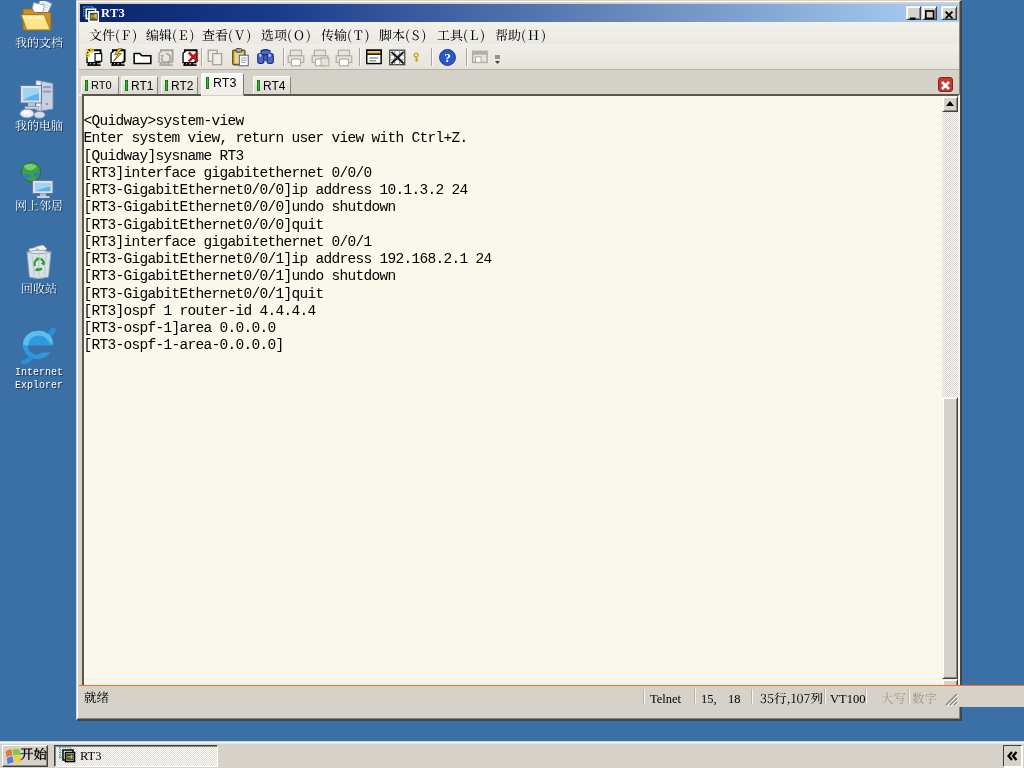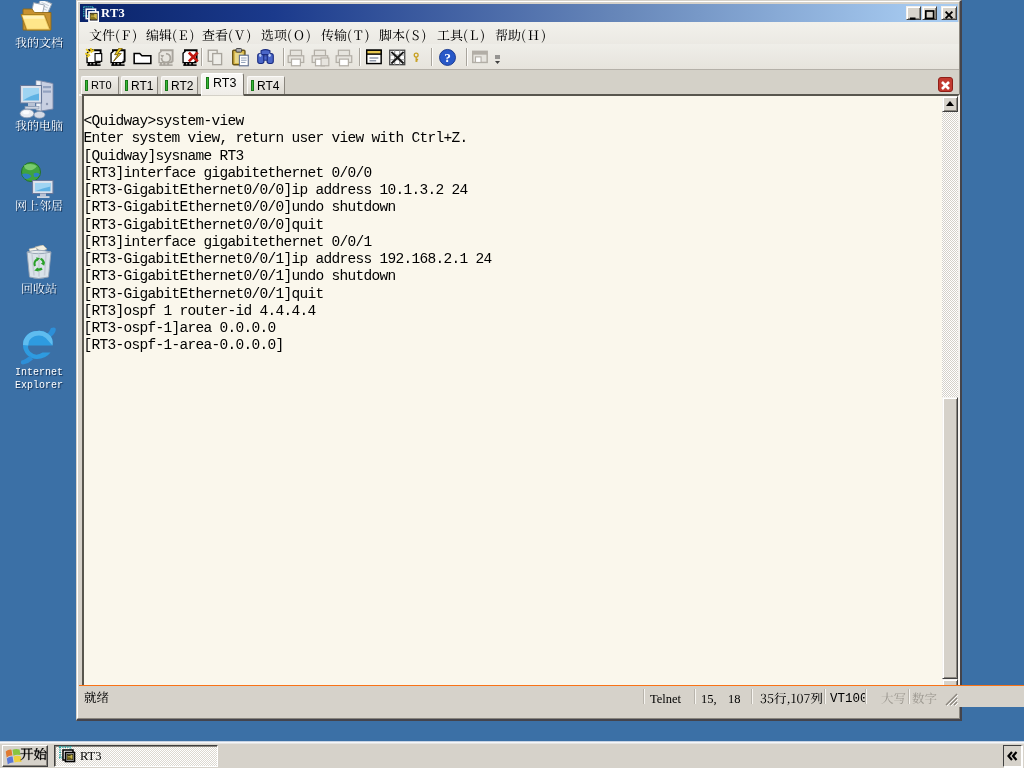--- a/index.html
+++ b/index.html
@@ -247,21 +247,21 @@
 <div style="position:absolute;left:9px;top:1.5px;font-size:11px;color:#000">RT0</div>
     </div>
     <div class="ab" style="left:44px;top:75px;width:37px;height:19px;background:linear-gradient(#F0EEE9,#DCD9D1);border:1px solid;border-color:#FBFAF8 #8A867E #8A867E #FBFAF8;border-radius:2px 2px 0 0">
 <div style="position:absolute;left:3px;top:3px;width:3px;height:11px;background:#38B838;border:0.5px solid #187818"></div>
 <div style="position:absolute;left:9px;top:1.5px;font-size:12px;color:#000">RT1</div>
     </div>
     <div class="ab" style="left:84px;top:75px;width:37px;height:19px;background:linear-gradient(#F0EEE9,#DCD9D1);border:1px solid;border-color:#FBFAF8 #8A867E #8A867E #FBFAF8;border-radius:2px 2px 0 0">
 <div style="position:absolute;left:3px;top:3px;width:3px;height:11px;background:#38B838;border:0.5px solid #187818"></div>
 <div style="position:absolute;left:9px;top:1.5px;font-size:12px;color:#000">RT2</div>
     </div>
-    <div class="ab" style="left:170px;top:75px;width:38px;height:19px;background:linear-gradient(#F0EEE9,#DCD9D1);border:1px solid;border-color:#FBFAF8 #8A867E #8A867E #FBFAF8;border-radius:2px 2px 0 0">
+    <div class="ab" style="left:176px;top:75px;width:38px;height:19px;background:linear-gradient(#F0EEE9,#DCD9D1);border:1px solid;border-color:#FBFAF8 #8A867E #8A867E #FBFAF8;border-radius:2px 2px 0 0">
 <div style="position:absolute;left:3px;top:3px;width:3px;height:11px;background:#38B838;border:0.5px solid #187818"></div>
 <div style="position:absolute;left:9px;top:1.5px;font-size:12px;color:#000">RT4</div>
     </div>
     <div class="ab" style="left:124px;top:72px;width:43px;height:23px;background:linear-gradient(#FAF9F7,#EFEDE8);border:1px solid;border-color:#FFFFFF #7A766E #D4D1C8 #FFFFFF;border-radius:2.5px 2.5px 0 0;z-index:3">
 <div style="position:absolute;left:4px;top:3px;width:3px;height:12px;background:#38B838;border:0.5px solid #187818"></div>
 <div style="position:absolute;left:11px;top:2px;font-size:12.5px;color:#000">RT3</div>
     </div>
     <div class="ab" style="left:861px;top:76px;width:15px;height:15px;background:#C23A30;border:1px solid #8E1F18;border-radius:3px">
 <svg width="13" height="13" viewBox="0 0 13 13">
         <path d="M3 3 L10 10 M10 3 L3 10" stroke="#fff" stroke-width="2.6"></path>
@@ -293,21 +293,21 @@
     <div class="ab" style="left:2px;top:684px;width:972px;height:22px;background:#D6D2CA;border-top:1px solid #f97316">
       <div class="ab" style="left:5px;top:5px"><svg width="26" height="15" viewBox="0 0 26 15">
           <path d="M9.7 4.1Q9.7 4.3 9.7 4.4Q9.7 4.5 9.7 4.6V10.7Q9.7 10.8 9.7 10.9Q9.8 10.9 10 10.9H10.5Q10.7 10.9 10.9 10.9Q11 10.9 11.1 10.9Q11.2 10.9 11.2 10.9Q11.2 10.8 11.3 10.7Q11.3 10.6 11.4 10.3Q11.4 10 11.5 9.6Q11.6 9.2 11.6 8.8H11.8L11.8 10.8Q12 10.9 12.1 11Q12.2 11.1 12.2 11.2Q12.2 11.4 12 11.5Q11.9 11.6 11.5 11.7Q11.2 11.7 10.5 11.7H9.8Q9.4 11.7 9.2 11.6Q9 11.5 8.9 11.4Q8.8 11.2 8.8 10.9V4.1ZM2.6 0.5Q3.2 0.7 3.6 0.9Q3.9 1.1 4.1 1.4Q4.3 1.6 4.3 1.8Q4.3 2 4.2 2.2Q4 2.3 3.9 2.3Q3.7 2.4 3.5 2.2Q3.4 1.8 3.1 1.4Q2.8 0.9 2.5 0.6ZM2.9 8.1Q2.8 8.2 2.7 8.2Q2.6 8.3 2.4 8.3Q2.1 9.1 1.6 9.7Q1.2 10.3 0.6 10.8L0.4 10.7Q0.8 10.1 1.1 9.3Q1.5 8.5 1.7 7.7ZM4.6 7.7Q5.2 8 5.6 8.3Q5.9 8.6 6.1 8.9Q6.2 9.2 6.2 9.5Q6.2 9.7 6.1 9.9Q6 10 5.8 10Q5.6 10 5.4 9.8Q5.4 9.5 5.2 9.1Q5.1 8.8 4.9 8.4Q4.7 8.1 4.5 7.8ZM2.2 7Q2.2 7 2.1 7.1Q2 7.2 1.8 7.2Q1.6 7.3 1.5 7.3H1.3V4V3.6L2.2 4H5.4V4.4H2.2ZM9.1 0.7Q9 0.8 8.9 0.9Q8.9 1 8.6 1Q8.6 2.4 8.6 3.7Q8.6 5 8.4 6.2Q8.3 7.4 7.9 8.4Q7.5 9.5 6.9 10.4Q6.2 11.3 5.1 12L4.9 11.8Q5.9 11 6.4 10.1Q6.9 9.2 7.2 8.1Q7.5 7 7.6 5.8Q7.7 4.6 7.7 3.3Q7.7 2 7.7 0.5ZM9.5 1.2Q10.1 1.4 10.5 1.6Q10.8 1.9 11 2.1Q11.1 2.4 11.2 2.6Q11.2 2.8 11 2.9Q10.9 3.1 10.8 3.1Q10.6 3.1 10.4 3Q10.3 2.7 10.2 2.4Q10 2.1 9.8 1.8Q9.6 1.5 9.4 1.3ZM4 10.8Q4 11.1 3.9 11.4Q3.8 11.6 3.6 11.8Q3.3 11.9 2.8 12Q2.8 11.8 2.7 11.6Q2.7 11.5 2.6 11.4Q2.5 11.3 2.3 11.2Q2.1 11.1 1.7 11.1V10.9Q1.7 10.9 1.9 10.9Q2 10.9 2.2 10.9Q2.4 10.9 2.6 11Q2.8 11 2.9 11Q3.1 11 3.1 10.9Q3.2 10.9 3.2 10.7V6.3H4ZM11 3.3Q11 3.3 11.1 3.4Q11.2 3.5 11.4 3.6Q11.5 3.8 11.7 3.9Q11.9 4.1 12.1 4.2Q12 4.4 11.7 4.4H6.5L6.4 4H10.4ZM5.9 1.7Q5.9 1.7 6 1.8Q6.1 1.9 6.3 2.1Q6.5 2.2 6.7 2.4Q6.9 2.5 7 2.7Q7 2.9 6.7 2.9H0.6L0.5 2.5H5.3ZM4.9 4 5.3 3.5 6.3 4.3Q6.3 4.3 6.1 4.4Q6 4.5 5.8 4.5V6.9Q5.8 6.9 5.7 7Q5.6 7 5.4 7.1Q5.3 7.1 5.1 7.1H5V4ZM5.5 6.3V6.7H1.8V6.3Z M24.2 1.9Q24.2 2 24.1 2.1Q23.9 2.1 23.7 2.1Q22.4 4.3 20.6 6Q18.8 7.6 16.5 8.8L16.4 8.6Q18.4 7.3 20.1 5.5Q21.8 3.7 23 1.3ZM18.5 6.2 19.5 6.6H19.3V11.7Q19.3 11.8 19.1 11.9Q18.9 12 18.6 12H18.5V6.6ZM20.7 0.6Q20.7 0.8 20.6 0.8Q20.5 0.9 20.3 1V5H19.5V0.5ZM21.5 1.8Q21.5 1.8 21.7 1.9Q21.8 2 22 2.2Q22.3 2.4 22.4 2.6Q22.4 2.8 22.1 2.8H17.8L17.7 2.4H21ZM23.7 4.1Q23.7 4.1 23.8 4.2Q24 4.3 24.2 4.5Q24.4 4.7 24.6 4.9Q24.6 5.1 24.3 5.1H17.2L17.1 4.7H23.2ZM23 10.9V11.3H18.9V10.9ZM22.9 6.6V7H18.9V6.6ZM22.9 8.7V9H18.9V8.7ZM22.4 6.6 22.8 6.1 23.9 6.9Q23.8 7 23.7 7Q23.5 7.1 23.3 7.1V11.7Q23.3 11.7 23.2 11.7Q23.1 11.8 22.9 11.9Q22.8 11.9 22.6 11.9H22.5V6.6ZM17.8 3.3Q17.8 3.4 17.6 3.5Q17.4 3.5 17.1 3.4L17.5 3.3Q17.2 3.7 16.7 4.3Q16.3 4.9 15.8 5.4Q15.2 6 14.7 6.6Q14.1 7.1 13.6 7.6L13.6 7.4H14.1Q14 7.8 13.9 8.1Q13.7 8.3 13.5 8.4L13.1 7.3Q13.1 7.3 13.2 7.2Q13.4 7.2 13.4 7.1Q13.9 6.8 14.4 6.2Q14.8 5.6 15.3 5Q15.7 4.3 16.1 3.7Q16.5 3.1 16.7 2.6ZM16.6 1.1Q16.6 1.2 16.4 1.3Q16.2 1.3 15.9 1.2L16.3 1.1Q16 1.6 15.5 2.2Q15.1 2.8 14.5 3.4Q14 4 13.5 4.4L13.5 4.3H14Q13.9 4.7 13.8 4.9Q13.6 5.2 13.5 5.2L13 4.1Q13 4.1 13.1 4.1Q13.3 4 13.3 4Q13.6 3.7 13.9 3.3Q14.2 2.8 14.5 2.4Q14.8 1.9 15 1.4Q15.3 0.9 15.4 0.6ZM13.2 10.1Q13.6 10 14.2 9.9Q14.9 9.7 15.7 9.5Q16.5 9.3 17.3 9L17.4 9.2Q16.8 9.5 15.9 10Q15.1 10.4 14 11Q13.9 11.2 13.7 11.3ZM13.3 7.3Q13.7 7.3 14.2 7.2Q14.8 7.1 15.6 7.1Q16.3 7 17.1 6.9L17.1 7Q16.6 7.2 15.7 7.6Q14.8 7.9 13.7 8.2ZM13.2 4.2Q13.5 4.2 14 4.2Q14.5 4.2 15.1 4.1Q15.7 4.1 16.3 4.1L16.3 4.2Q15.9 4.4 15.2 4.6Q14.4 4.9 13.6 5.1Z" fill="#000"></path>
         </svg></div>
       <div class="ab" style="left:571px;top:6px;font-family:'Liberation Serif',serif;font-size:12.5px;color:#000">Telnet</div>
       <div class="ab" style="left:622px;top:6px;font-family:'Liberation Serif',serif;font-size:12.5px;color:#000">15,</div>
       <div class="ab" style="left:649px;top:6px;font-family:'Liberation Serif',serif;font-size:12.5px;color:#000">18</div>
       <div class="ab" style="left:681px;top:5.5px"><svg width="63" height="15" viewBox="0 0 63 15">
           <path d="M3.2 11.2Q2.1 11.2 1.4 10.7Q0.8 10.3 0.6 9.4Q0.6 9.2 0.8 9.1Q0.9 9 1.1 9Q1.3 9 1.5 9.1Q1.6 9.3 1.7 9.7L2.1 10.8L1.6 10.4Q1.9 10.6 2.2 10.7Q2.5 10.8 2.9 10.8Q4 10.8 4.5 10.2Q5.1 9.6 5.1 8.6Q5.1 7.6 4.5 7Q4 6.4 2.8 6.4H2.3V6H2.8Q3.7 6 4.3 5.5Q4.8 4.9 4.8 3.9Q4.8 3.1 4.4 2.6Q4 2.1 3.1 2.1Q2.8 2.1 2.5 2.2Q2.1 2.2 1.8 2.4L2.3 2.1L2 3.2Q1.9 3.5 1.7 3.7Q1.6 3.8 1.4 3.8Q1.2 3.8 1.1 3.7Q0.9 3.6 0.9 3.5Q1 2.8 1.3 2.4Q1.7 2.1 2.3 1.9Q2.8 1.7 3.4 1.7Q4.6 1.7 5.3 2.3Q5.9 2.9 5.9 3.9Q5.9 4.5 5.7 5Q5.4 5.5 4.8 5.8Q4.2 6.2 3.3 6.3V6.1Q4.3 6.2 5 6.5Q5.6 6.8 5.9 7.4Q6.2 7.9 6.2 8.6Q6.2 9.4 5.8 10Q5.5 10.6 4.8 10.9Q4.1 11.2 3.2 11.2Z M10.1 11.2Q9.1 11.2 8.4 10.7Q7.7 10.2 7.5 9.4Q7.6 9.2 7.8 9.1Q7.9 9 8.1 9Q8.3 9 8.5 9.1Q8.6 9.3 8.7 9.6L9 10.8L8.6 10.4Q8.9 10.6 9.2 10.7Q9.5 10.8 9.9 10.8Q11 10.8 11.6 10.1Q12.2 9.5 12.2 8.3Q12.2 7.1 11.6 6.6Q11 6 10 6Q9.6 6 9.3 6.1Q8.9 6.2 8.6 6.3L8.3 6.2L8.6 1.9H13.1V2.8H8.8L9 2.2L8.7 6.1L8.4 6Q8.9 5.7 9.3 5.6Q9.8 5.5 10.3 5.5Q11.7 5.5 12.5 6.2Q13.3 6.9 13.3 8.3Q13.3 9.1 12.9 9.8Q12.5 10.5 11.8 10.8Q11.1 11.2 10.1 11.2Z M17.7 3.1 18.9 3.8Q18.9 3.9 18.8 3.9Q18.7 4 18.4 3.9Q18 4.5 17.4 5.2Q16.8 5.9 16.1 6.5Q15.3 7.2 14.5 7.7L14.4 7.6Q14.9 7.1 15.4 6.6Q15.9 6 16.3 5.4Q16.7 4.8 17.1 4.2Q17.5 3.6 17.7 3.1ZM17.6 0.5 18.8 1.2Q18.7 1.3 18.6 1.3Q18.5 1.4 18.3 1.3Q17.9 1.8 17.4 2.3Q16.8 2.8 16.1 3.3Q15.5 3.8 14.8 4.2L14.6 4Q15.2 3.5 15.8 2.9Q16.3 2.3 16.8 1.7Q17.3 1.1 17.6 0.5ZM16.5 5.7 16.9 5.1 17.8 5.4Q17.7 5.6 17.4 5.6V11.7Q17.4 11.7 17.3 11.8Q17.2 11.9 17 11.9Q16.8 12 16.7 12H16.5ZM19.4 1.7H23.9L24.5 0.9Q24.5 0.9 24.6 1Q24.7 1.1 24.9 1.2Q25.1 1.4 25.3 1.5Q25.5 1.7 25.6 1.8Q25.6 2 25.3 2H19.5ZM18.7 4.6H24.4L25 3.8Q25 3.8 25.1 3.9Q25.3 4 25.4 4.1Q25.6 4.2 25.8 4.4Q26 4.6 26.1 4.7Q26.1 4.9 25.8 4.9H18.8ZM22.9 4.6H23.8V10.6Q23.8 11 23.7 11.2Q23.5 11.5 23.2 11.7Q22.9 11.9 22.2 11.9Q22.2 11.7 22.1 11.6Q22 11.4 21.8 11.3Q21.7 11.2 21.3 11.1Q21 11 20.4 10.9V10.7Q20.4 10.7 20.6 10.8Q20.8 10.8 21.1 10.8Q21.3 10.8 21.6 10.8Q21.9 10.8 22.2 10.8Q22.4 10.9 22.5 10.9Q22.7 10.9 22.8 10.8Q22.9 10.7 22.9 10.6Z M27.5 13.2 27.3 12.9Q28 12.5 28.4 12.2Q28.7 11.8 28.8 11.1L28.9 11.5L28.3 11.1Q28.1 11 27.9 10.8Q27.8 10.6 27.8 10.4Q27.8 10.1 28 9.9Q28.2 9.6 28.6 9.6Q28.7 9.6 28.9 9.7Q29.1 9.8 29.2 9.9Q29.3 10.1 29.3 10.3Q29.4 10.4 29.4 10.7Q29.4 11.6 28.8 12.2Q28.3 12.9 27.5 13.2Z M31.5 11V10.6L33.3 10.5H34.3L36 10.7V11ZM33.2 11Q33.3 9.6 33.3 8.1V2.5L31.5 2.8V2.5L34.2 1.8L34.4 1.9L34.3 3.9V8.1Q34.3 8.8 34.4 9.6Q34.4 10.3 34.4 11Z M40 11.2Q39.2 11.2 38.6 10.7Q37.9 10.2 37.5 9.2Q37.1 8.1 37.1 6.4Q37.1 4.7 37.5 3.7Q37.9 2.7 38.6 2.2Q39.2 1.7 40 1.7Q40.7 1.7 41.4 2.2Q42.1 2.7 42.5 3.7Q42.9 4.7 42.9 6.4Q42.9 8.1 42.5 9.2Q42.1 10.2 41.4 10.7Q40.7 11.2 40 11.2ZM40 10.8Q40.3 10.8 40.7 10.6Q41 10.4 41.2 9.9Q41.5 9.4 41.7 8.5Q41.8 7.7 41.8 6.4Q41.8 5.2 41.7 4.4Q41.5 3.5 41.2 3Q41 2.5 40.7 2.3Q40.3 2.1 40 2.1Q39.6 2.1 39.3 2.3Q39 2.5 38.7 3Q38.5 3.5 38.3 4.4Q38.2 5.2 38.2 6.4Q38.2 7.7 38.3 8.5Q38.5 9.4 38.7 9.9Q39 10.4 39.3 10.6Q39.6 10.8 40 10.8Z M45.4 11 45.3 10.9 49.2 2.4 49.1 3V2.8H44.2V1.9H49.6V2.5L46.4 11Z M51 1.6H56.2L56.8 0.8Q56.8 0.8 56.9 0.9Q57 1 57.2 1.1Q57.4 1.3 57.6 1.4Q57.8 1.6 57.9 1.7Q57.9 1.9 57.6 1.9H51.1ZM53.4 4H56.6V4.4H53.3ZM53.6 1.6H54.7Q54.4 2.8 53.9 3.9Q53.3 5.1 52.6 6.1Q51.8 7.1 50.9 7.9L50.8 7.8Q51.5 6.9 52 5.9Q52.6 4.9 53 3.7Q53.4 2.6 53.6 1.6ZM52.6 5.6Q53.4 5.8 53.8 6.1Q54.2 6.3 54.5 6.6Q54.7 6.9 54.7 7.2Q54.7 7.4 54.6 7.6Q54.5 7.7 54.4 7.8Q54.2 7.8 53.9 7.6Q53.9 7.3 53.6 7Q53.4 6.6 53.1 6.3Q52.8 5.9 52.5 5.7ZM58.4 1.6 59.6 1.7Q59.5 1.8 59.5 1.9Q59.4 2 59.2 2V9.1Q59.2 9.1 59.1 9.2Q59 9.3 58.8 9.3Q58.7 9.4 58.5 9.4H58.4ZM60.8 0.8 62.2 0.9Q62.1 1.1 62 1.2Q61.9 1.3 61.7 1.3V10.7Q61.7 11.1 61.6 11.3Q61.5 11.6 61.2 11.8Q60.9 11.9 60.3 12Q60.3 11.8 60.2 11.6Q60.1 11.5 60 11.4Q59.8 11.2 59.6 11.2Q59.3 11.1 58.8 11V10.8Q58.8 10.8 59 10.8Q59.3 10.8 59.6 10.9Q59.9 10.9 60.1 10.9Q60.4 10.9 60.5 10.9Q60.7 10.9 60.8 10.9Q60.8 10.8 60.8 10.6ZM56.3 4H56.2L56.7 3.4L57.7 4.3Q57.6 4.4 57.5 4.4Q57.4 4.5 57.2 4.5Q56.9 5.7 56.4 6.8Q55.9 7.9 55.2 8.9Q54.5 9.8 53.5 10.6Q52.5 11.4 51.2 12L51.1 11.8Q52.5 11 53.6 9.8Q54.6 8.6 55.3 7.1Q56 5.6 56.3 4Z" fill="#000"></path>
         </svg></div>
-      <div class="ab" style="left:751px;top:6px;font-family:Liberation Mono, monospace;font-size:12.5px;color:#000">VT100</div>
+      <div class="ab" style="left:751px;top:6px;font-family:Liberation Serif, serif;font-size:12.5px;color:#000">VT100</div>
       <div class="ab" style="left:802px;top:6px"><svg width="26" height="15" viewBox="0 0 26 15">
           <path d="M10.7 3.3Q10.7 3.3 10.8 3.4Q11 3.5 11.2 3.7Q11.4 3.8 11.6 4Q11.8 4.2 12 4.4Q12 4.5 11.9 4.5Q11.8 4.6 11.7 4.6H0.7L0.6 4.2H10ZM7.1 0.7Q7 0.8 6.9 0.9Q6.8 1 6.6 1Q6.6 2.1 6.6 3.2Q6.5 4.2 6.4 5.2Q6.2 6.2 5.8 7.2Q5.5 8.1 4.8 9Q4.2 9.8 3.1 10.6Q2.1 11.3 0.6 12L0.5 11.8Q2.1 10.9 3.1 9.9Q4 9 4.6 7.9Q5.1 6.8 5.3 5.6Q5.6 4.4 5.6 3.2Q5.6 1.9 5.6 0.5ZM6.6 4.3Q6.8 5.2 7.1 6.1Q7.5 7.1 8.1 8Q8.7 8.9 9.7 9.7Q10.7 10.5 12.2 11.1L12.1 11.2Q11.8 11.3 11.5 11.5Q11.3 11.6 11.2 12Q9.9 11.3 9 10.3Q8.1 9.4 7.6 8.4Q7.1 7.4 6.8 6.3Q6.5 5.3 6.4 4.3Z M17.5 2.7Q17.4 2.8 17.3 2.8Q17.2 2.9 16.9 2.9L17 2.7Q17 3 16.9 3.5Q16.8 4 16.7 4.6Q16.6 5.2 16.4 5.7Q16.3 6.3 16.2 6.7H16.3L15.9 7.1L14.9 6.4Q15.1 6.3 15.3 6.2Q15.5 6.1 15.7 6.1L15.3 6.5Q15.4 6.2 15.6 5.6Q15.7 5.1 15.8 4.4Q15.9 3.8 16 3.3Q16.1 2.7 16.2 2.3ZM21.5 6.3 22 5.8 23 6.6Q22.9 6.6 22.8 6.7Q22.7 6.7 22.5 6.8Q22.4 8 22.2 9Q22.1 10 21.8 10.6Q21.6 11.3 21.3 11.6Q21 11.8 20.6 11.9Q20.3 12 19.8 12Q19.8 11.8 19.8 11.7Q19.7 11.5 19.6 11.4Q19.4 11.3 19 11.2Q18.6 11.1 18.2 11L18.2 10.8Q18.5 10.8 18.9 10.9Q19.3 10.9 19.7 10.9Q20 11 20.2 11Q20.4 11 20.5 10.9Q20.6 10.9 20.7 10.8Q20.9 10.6 21.1 10Q21.3 9.4 21.5 8.4Q21.6 7.4 21.7 6.3ZM21.8 3.5Q21.8 3.5 21.9 3.6Q22 3.6 22.2 3.8Q22.4 3.9 22.5 4.1Q22.7 4.2 22.9 4.4Q22.9 4.5 22.8 4.5Q22.7 4.6 22.6 4.6H16.3V4.2H21.2ZM19.8 7.6Q19.8 7.6 19.9 7.7Q20 7.8 20.2 7.9Q20.4 8.1 20.6 8.3Q20.8 8.4 20.9 8.6Q20.9 8.8 20.6 8.8H13.2L13.1 8.4H19.2ZM22.1 6.3V6.7H15.9V6.3ZM22.9 1.5 23.4 1 24.5 1.9Q24.4 2 24.3 2Q24.2 2.1 24 2.1Q23.8 2.3 23.6 2.6Q23.3 2.9 23.1 3.2Q22.8 3.4 22.6 3.6L22.4 3.6Q22.5 3.3 22.6 2.9Q22.7 2.5 22.9 2.2Q23 1.8 23 1.5ZM14.6 0.9Q14.9 1.6 14.9 2.2Q14.8 2.8 14.6 3.1Q14.4 3.5 14.2 3.7Q14 3.8 13.8 3.8Q13.6 3.9 13.5 3.8Q13.3 3.8 13.2 3.6Q13.1 3.4 13.2 3.2Q13.4 3 13.6 2.9Q13.8 2.7 14 2.4Q14.2 2.1 14.4 1.7Q14.5 1.4 14.4 0.9ZM23.5 1.5V1.9H14.5V1.5Z" fill="#9C9890"></path>
         </svg></div>
       <div class="ab" style="left:833px;top:6px"><svg width="26" height="15" viewBox="0 0 26 15">
           <path d="M5.6 7.3V7.7H0.6L0.5 7.3ZM5.1 7.3 5.6 6.8 6.5 7.6Q6.3 7.8 6 7.8Q5.6 8.8 4.9 9.7Q4.3 10.5 3.2 11.1Q2.2 11.7 0.7 12L0.6 11.8Q2.6 11.2 3.7 10.1Q4.8 9 5.2 7.3ZM1.4 9.1Q2.4 9.1 3.2 9.3Q4 9.4 4.5 9.6Q5 9.9 5.3 10.1Q5.6 10.3 5.7 10.5Q5.8 10.8 5.8 10.9Q5.7 11.1 5.6 11.1Q5.4 11.2 5.2 11.1Q4.9 10.8 4.4 10.5Q4 10.2 3.4 10Q2.9 9.7 2.3 9.5Q1.7 9.4 1.2 9.3ZM1.2 9.3Q1.4 9 1.7 8.6Q1.9 8.1 2.2 7.7Q2.4 7.2 2.6 6.8Q2.8 6.3 3 6L4.2 6.4Q4.1 6.6 4 6.6Q3.8 6.7 3.5 6.6L3.7 6.5Q3.6 6.8 3.3 7.3Q3 7.8 2.7 8.4Q2.4 8.9 2.1 9.3ZM11.1 2.6Q11.1 2.6 11.2 2.7Q11.3 2.8 11.5 2.9Q11.7 3 11.8 3.2Q12 3.4 12.2 3.5Q12.1 3.7 11.9 3.7H7.5V3.3H10.5ZM9.2 0.9Q9.2 1 9 1.1Q8.9 1.1 8.7 1.1Q8.4 2.8 7.8 4.2Q7.2 5.7 6.3 6.7L6.1 6.6Q6.5 5.8 6.8 4.8Q7.2 3.8 7.4 2.7Q7.7 1.7 7.8 0.5ZM11.1 3.3Q10.9 4.9 10.6 6.2Q10.2 7.5 9.6 8.6Q8.9 9.7 7.9 10.5Q6.8 11.3 5.2 12L5.1 11.8Q6.5 11.1 7.4 10.2Q8.3 9.3 8.8 8.3Q9.4 7.2 9.7 6Q10 4.8 10.1 3.3ZM7.4 3.6Q7.7 5.3 8.3 6.7Q8.8 8.2 9.8 9.3Q10.7 10.5 12.2 11.2L12.1 11.3Q11.8 11.4 11.6 11.5Q11.4 11.7 11.3 12Q10 11.1 9.2 9.9Q8.4 8.7 7.9 7.2Q7.5 5.6 7.3 3.9ZM6.4 1.3Q6.3 1.4 6.2 1.5Q6.1 1.5 5.9 1.5Q5.6 1.9 5.3 2.3Q5 2.6 4.7 2.9L4.5 2.8Q4.6 2.4 4.8 1.9Q5 1.4 5.2 0.9ZM1.2 1Q1.7 1.2 2.1 1.5Q2.4 1.7 2.5 2Q2.6 2.2 2.6 2.4Q2.6 2.6 2.5 2.7Q2.4 2.9 2.2 2.9Q2.1 2.9 1.9 2.7Q1.8 2.3 1.6 1.9Q1.3 1.4 1.1 1.1ZM3.9 3.7Q4.6 3.9 5.1 4.1Q5.5 4.4 5.8 4.7Q6 4.9 6.1 5.2Q6.2 5.4 6.1 5.6Q6 5.7 5.8 5.8Q5.7 5.8 5.5 5.7Q5.3 5.4 5 5Q4.8 4.7 4.4 4.3Q4.1 4 3.8 3.8ZM3.9 3.3Q3.4 4.3 2.5 5Q1.6 5.8 0.6 6.3L0.4 6.1Q1.3 5.6 1.9 4.8Q2.6 4 2.9 3.1H3.9ZM4.4 0.6Q4.4 0.8 4.3 0.9Q4.2 0.9 4 1V5.8Q4 5.9 3.9 5.9Q3.8 6 3.6 6.1Q3.5 6.1 3.3 6.1H3.2V0.5ZM5.9 2.4Q5.9 2.4 6.1 2.6Q6.3 2.7 6.5 2.9Q6.7 3.1 6.9 3.3Q6.9 3.5 6.6 3.5H0.7L0.6 3.1H5.4Z M22.9 2.5 23.5 1.9 24.5 2.9Q24.4 3 24.3 3Q24.2 3 24 3Q23.7 3.4 23.3 3.7Q22.9 4.1 22.5 4.4L22.3 4.3Q22.4 4.1 22.6 3.7Q22.7 3.4 22.8 3.1Q23 2.7 23 2.5ZM14.6 1.8Q14.8 2.5 14.8 3.1Q14.8 3.6 14.6 4Q14.4 4.3 14.1 4.5Q13.9 4.6 13.7 4.6Q13.5 4.7 13.4 4.6Q13.2 4.5 13.1 4.4Q13 4.1 13.2 3.9Q13.3 3.7 13.5 3.6Q13.7 3.5 14 3.2Q14.2 2.9 14.3 2.6Q14.4 2.2 14.4 1.8ZM23.3 2.5V2.9H14.5V2.5ZM17.9 0.5Q18.6 0.6 19 0.8Q19.3 1.1 19.5 1.3Q19.7 1.6 19.7 1.8Q19.7 2 19.5 2.2Q19.4 2.4 19.2 2.4Q19 2.4 18.8 2.2Q18.7 1.8 18.4 1.3Q18.1 0.9 17.8 0.6ZM20.8 4.3 21.3 3.7 22.4 4.6Q22.3 4.7 22.2 4.7Q22 4.8 21.9 4.8Q21.3 5.2 20.5 5.6Q19.8 6 19 6.2H18.8Q19.2 6 19.6 5.7Q20 5.3 20.4 4.9Q20.7 4.6 20.9 4.3ZM19.6 6Q19.6 6.3 19.2 6.3V10.7Q19.2 11.1 19.1 11.3Q19 11.6 18.7 11.8Q18.4 11.9 17.7 12Q17.7 11.8 17.6 11.6Q17.5 11.5 17.4 11.4Q17.2 11.2 16.9 11.2Q16.6 11.1 16.1 11V10.8Q16.1 10.8 16.4 10.9Q16.6 10.9 16.9 10.9Q17.3 10.9 17.6 10.9Q17.9 10.9 18 10.9Q18.2 10.9 18.2 10.9Q18.3 10.8 18.3 10.7V5.9ZM23.3 6.6Q23.3 6.6 23.4 6.7Q23.5 6.8 23.7 7Q23.9 7.1 24.1 7.3Q24.3 7.4 24.4 7.6Q24.4 7.8 24.1 7.8H13.2L13.1 7.4H22.6ZM21.3 4.3V4.7H15.3L15.2 4.3Z" fill="#9C9890"></path>
         </svg></div>
       <div class="ab" style="left:564px;top:3px;width:1px;height:15px;background:#B8B4AC"></div>
       <div class="ab" style="left:565px;top:3px;width:1px;height:15px;background:#F6F4F0"></div>
       <div class="ab" style="left:615px;top:3px;width:1px;height:15px;background:#B8B4AC"></div>
       <div class="ab" style="left:616px;top:3px;width:1px;height:15px;background:#F6F4F0"></div>

